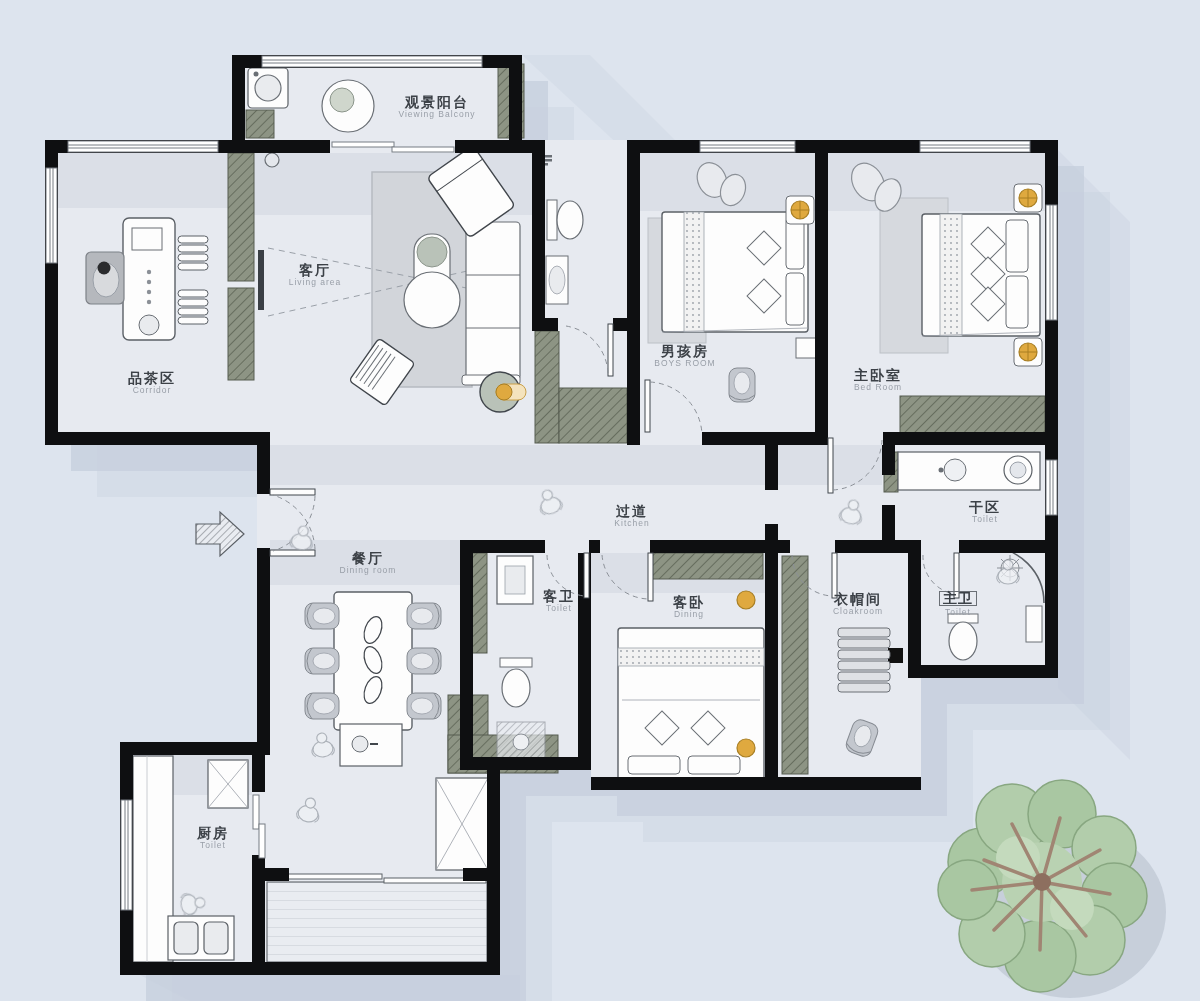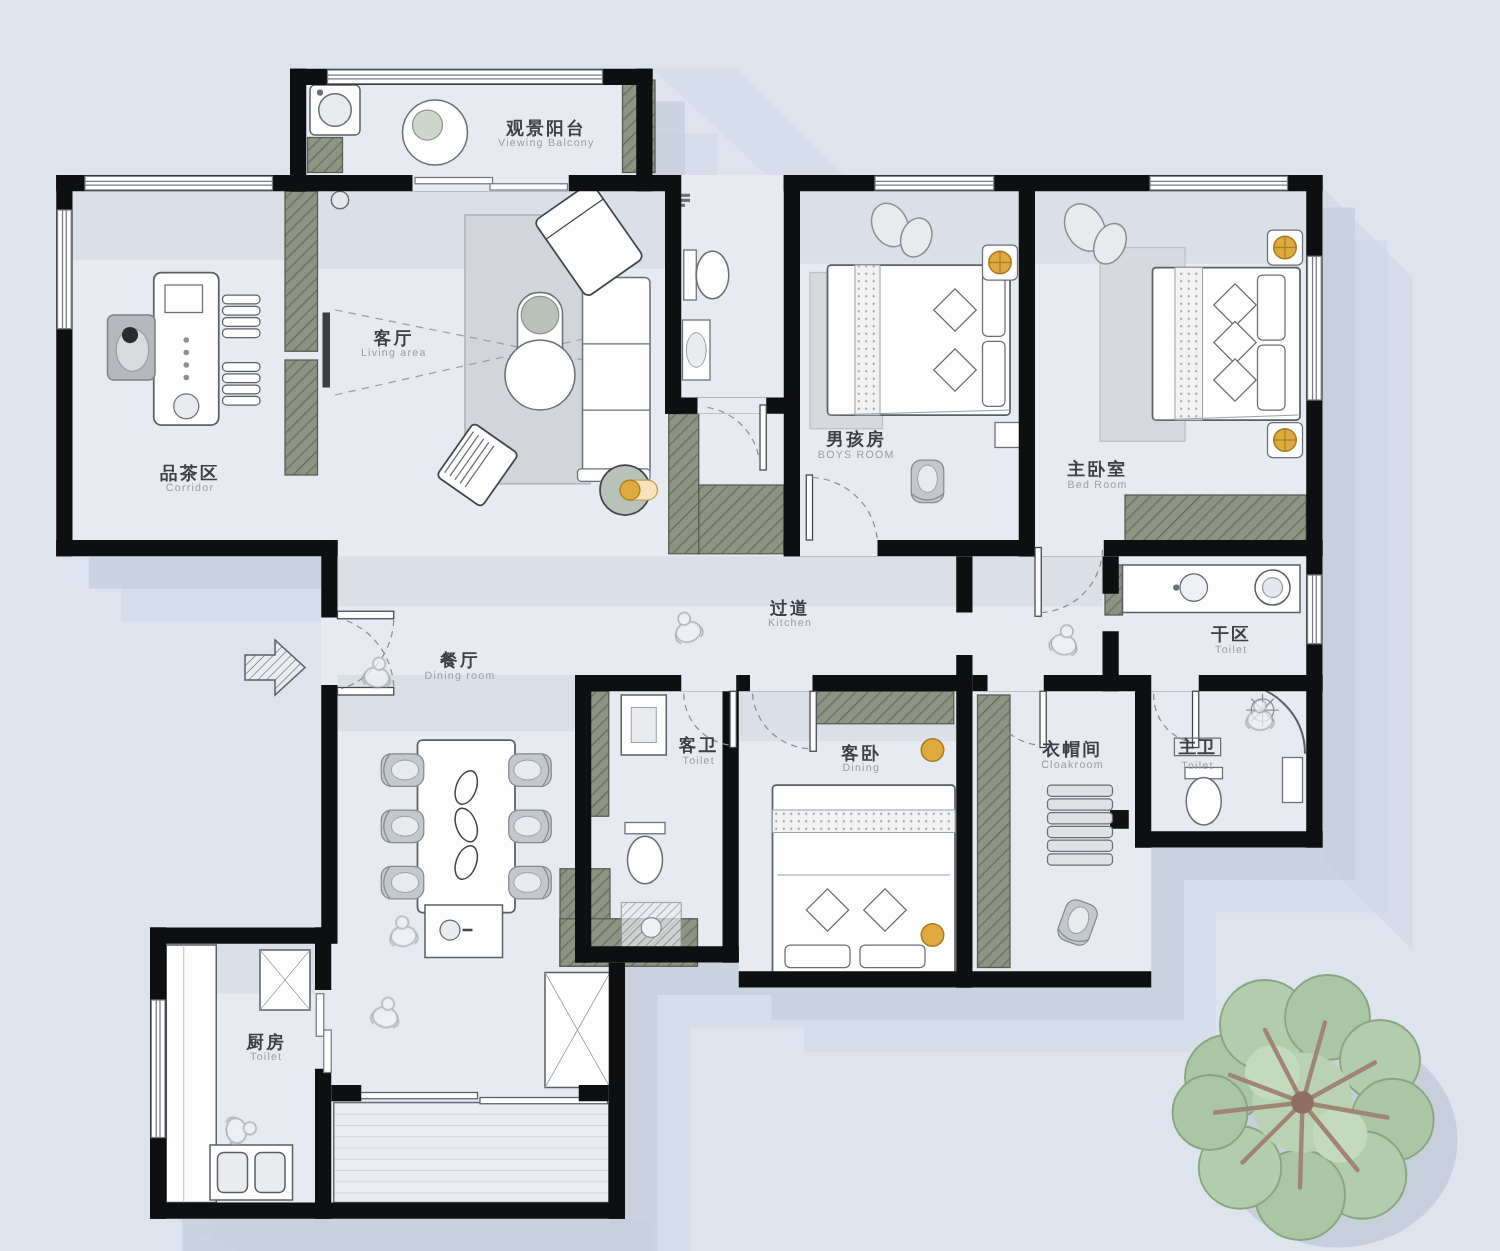--- a/index.html
+++ b/index.html
@@ -515,29 +515,29 @@
       <span class="en">Corridor</span>
     </div>
 <div class="room-label" style="left:685px;top:345px">
       <span class="zh">男孩房</span>
       <span class="en">BOYS ROOM</span>
     </div>
 <div class="room-label" style="left:878px;top:369px">
       <span class="zh">主卧室</span>
       <span class="en">Bed Room</span>
     </div>
-<div class="room-label" style="left:632px;top:480px">
+<div class="room-label" style="left:632px;top:505px">
       <span class="zh">过道</span>
       <span class="en">Kitchen</span>
     </div>
 <div class="room-label" style="left:985px;top:501px">
       <span class="zh">干区</span>
       <span class="en">Toilet</span>
     </div>
-<div class="room-label" style="left:368px;top:522px">
+<div class="room-label" style="left:368px;top:552px">
       <span class="zh">餐厅</span>
       <span class="en">Dining room</span>
     </div>
 <div class="room-label" style="left:559px;top:590px">
       <span class="zh">客卫</span>
       <span class="en">Toilet</span>
     </div>
 <div class="room-label" style="left:689px;top:596px">
       <span class="zh">客卧</span>
       <span class="en">Dining</span>

